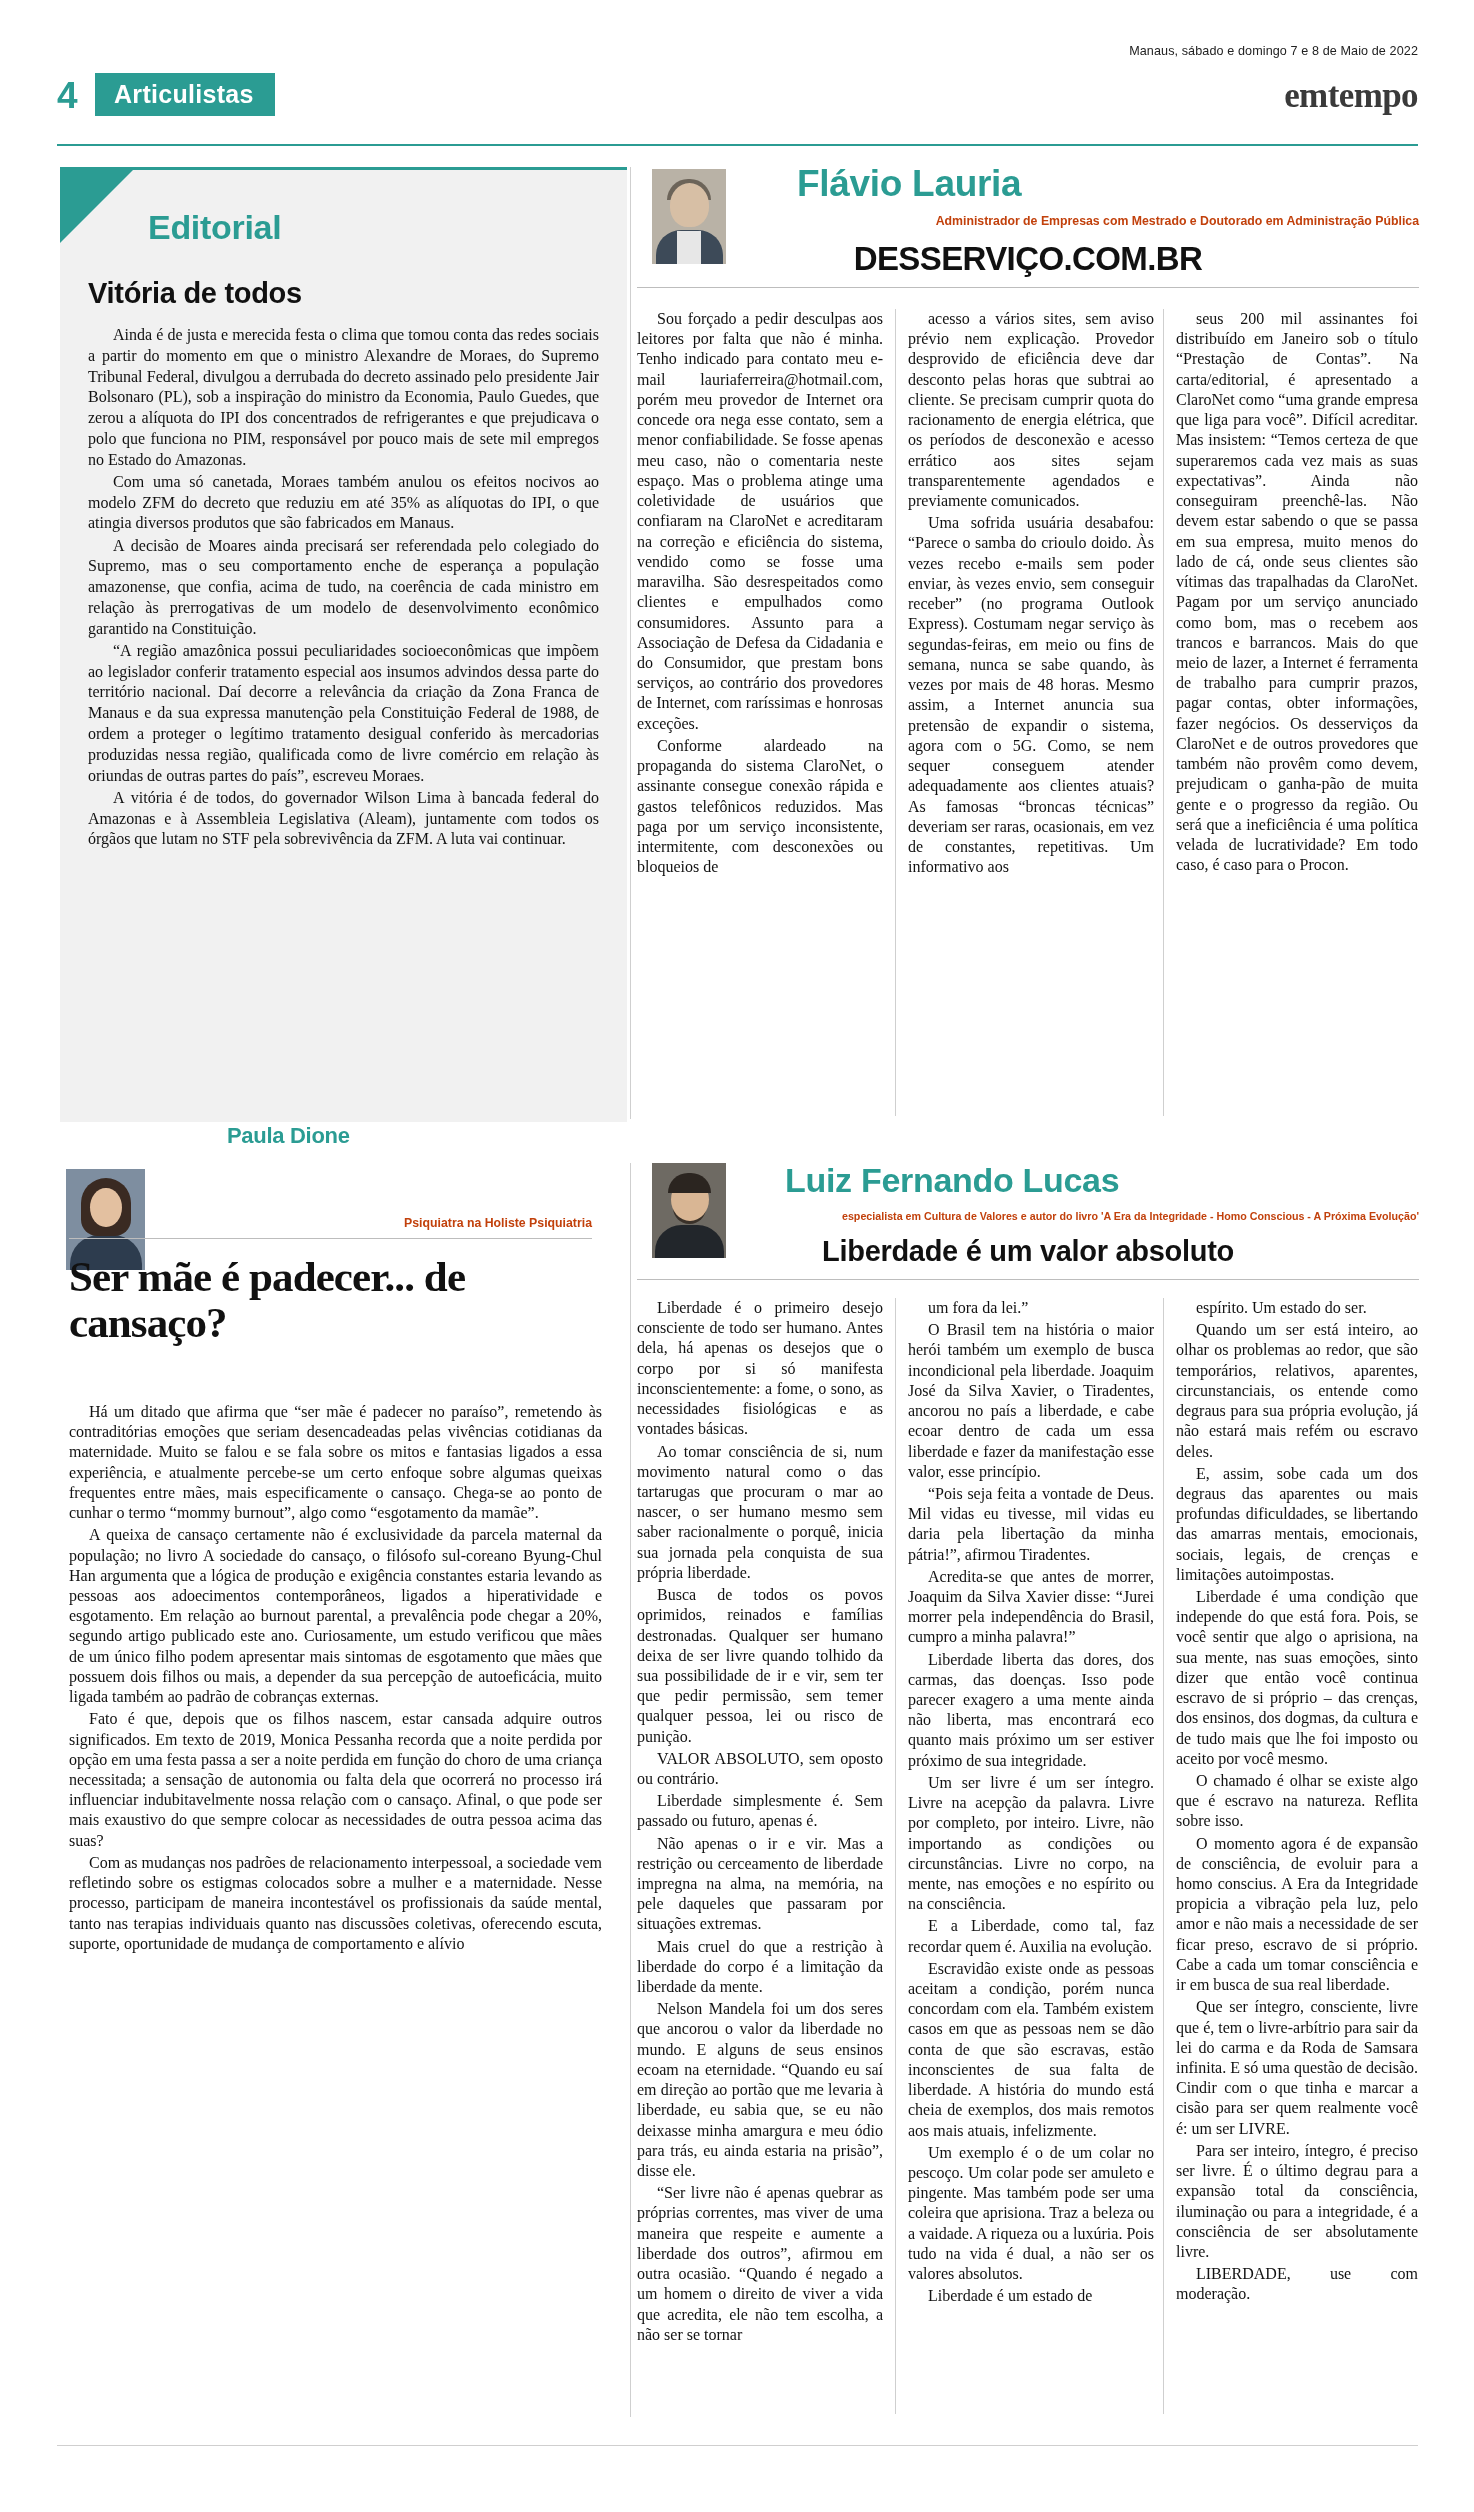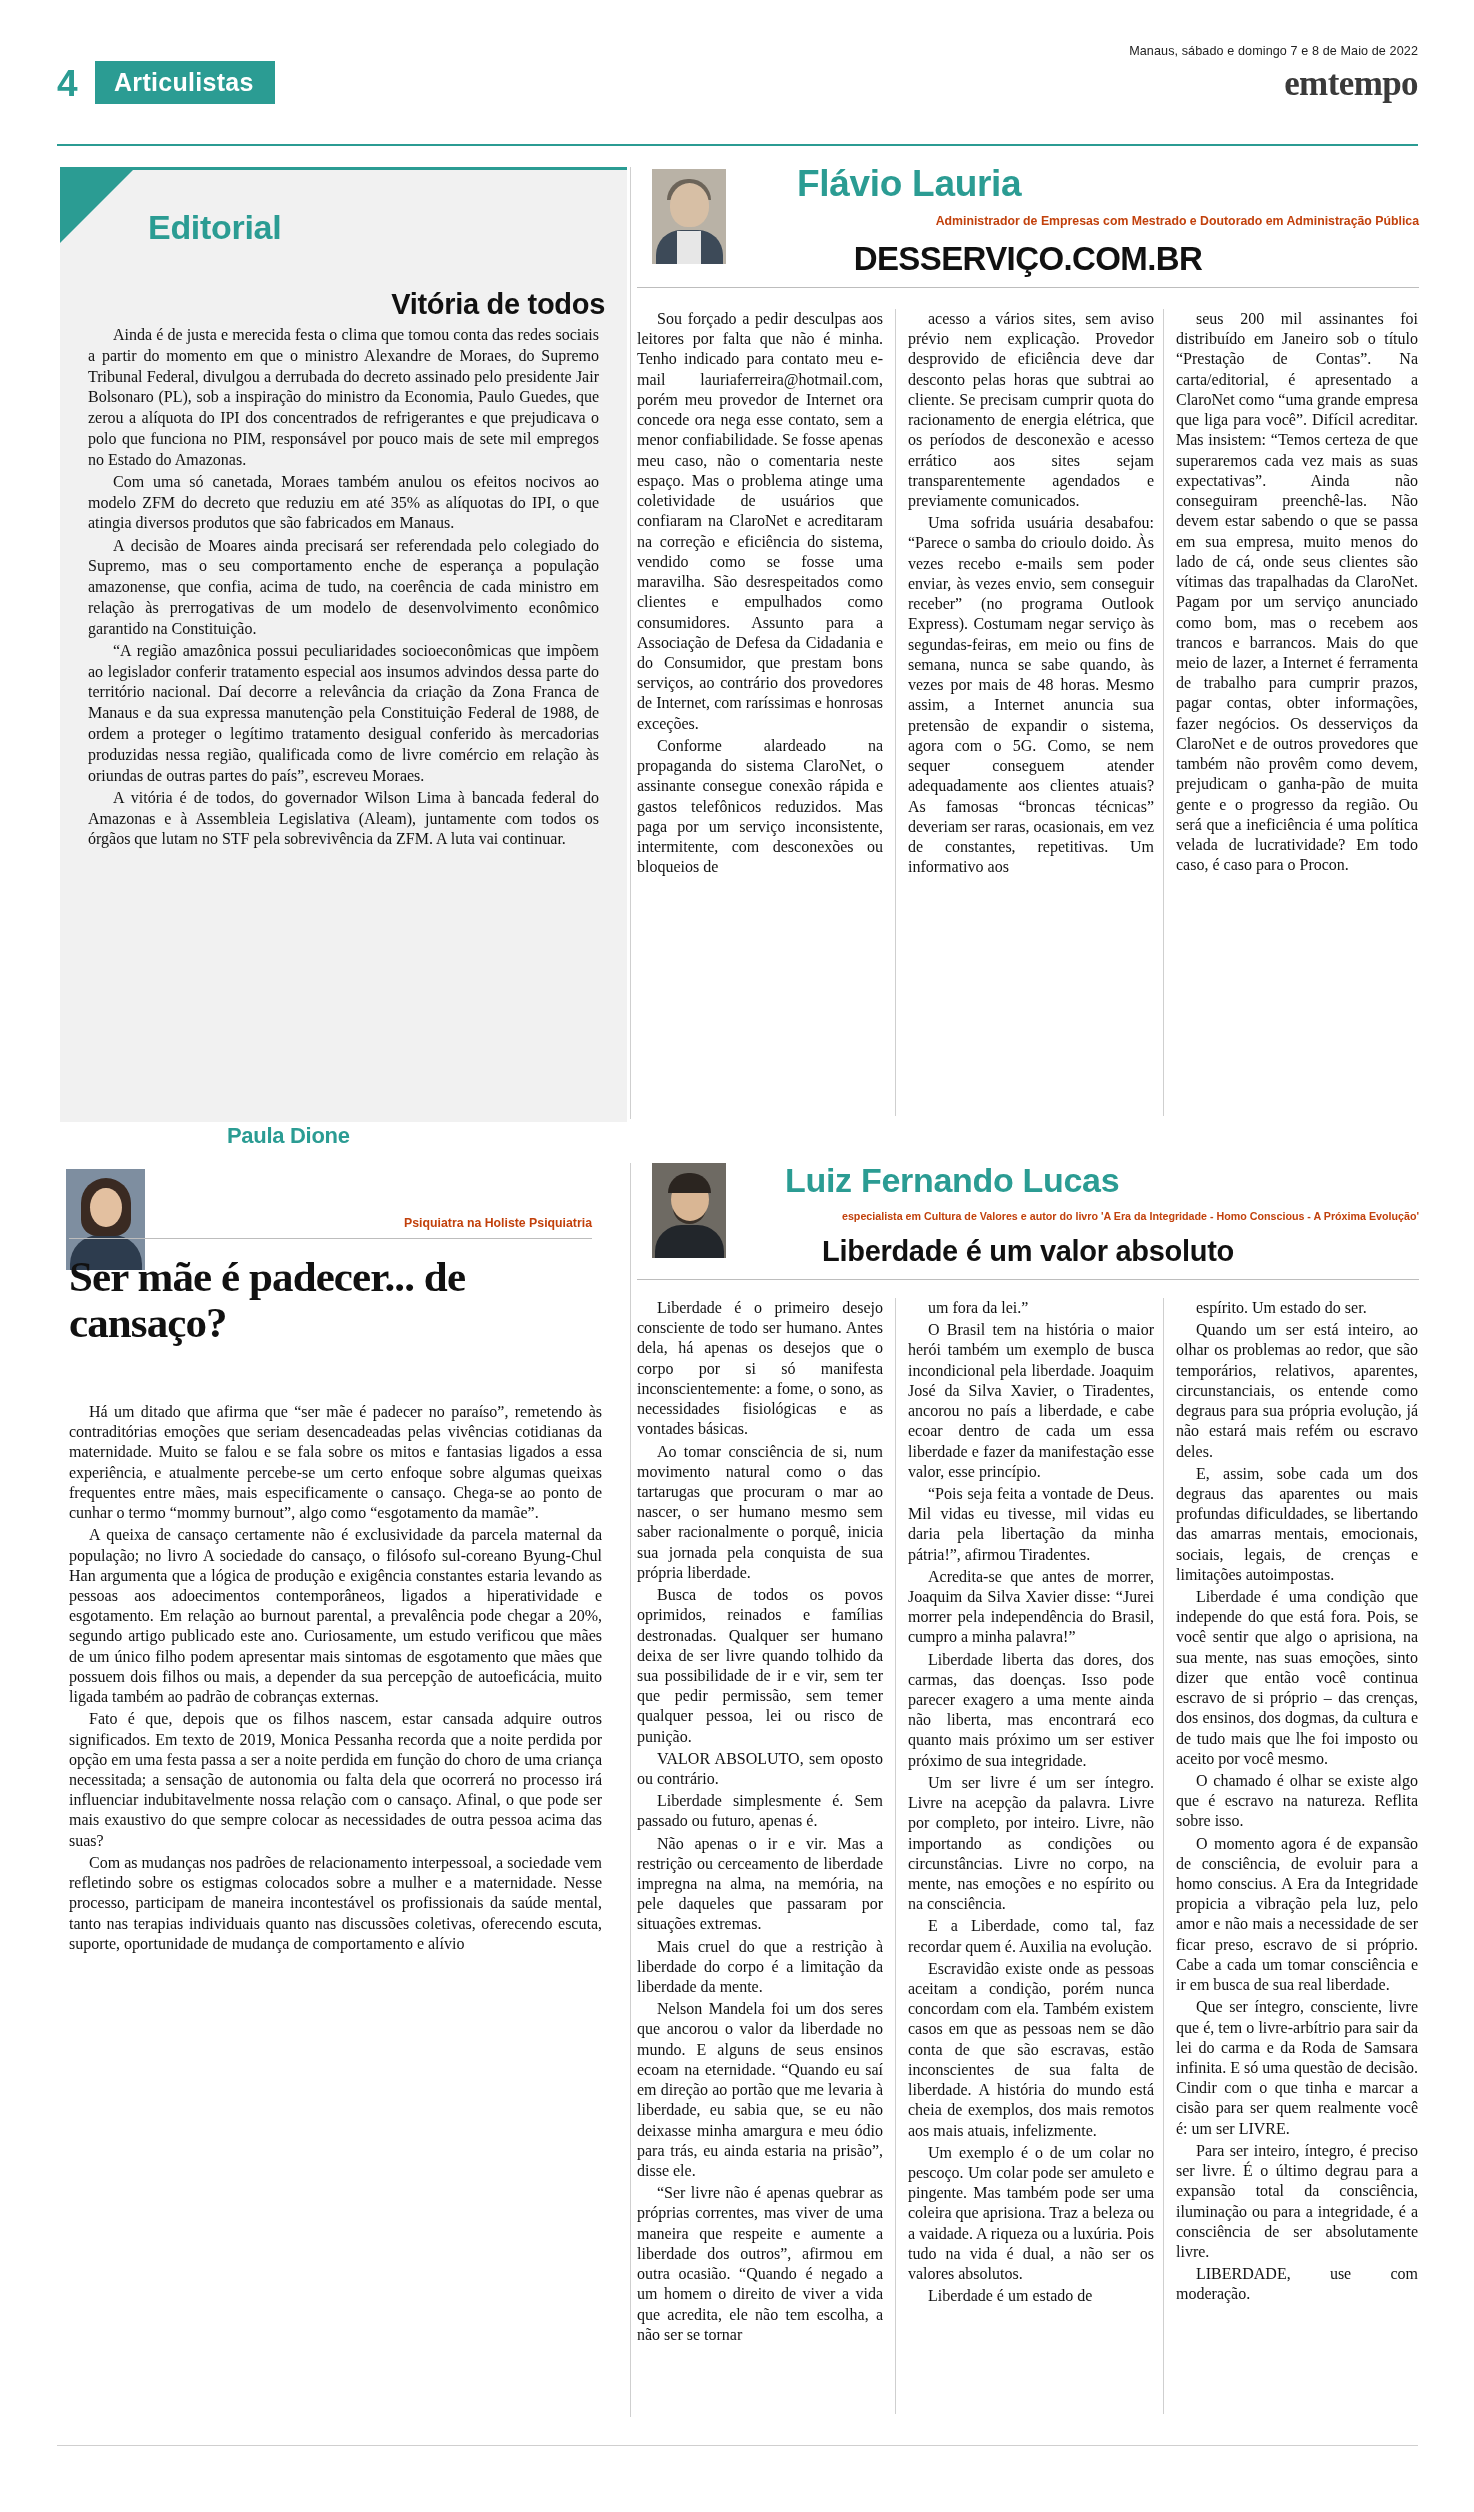--- a/index.html
+++ b/index.html
@@ -9,21 +9,21 @@
     font-family:"Liberation Serif", serif;
     color:#111;
     -webkit-font-smoothing:antialiased;
   }
   .page { position:relative; width:1475px; height:2512px; padding:0; box-sizing:border-box; }
 
   
   .masthead { position:absolute; left:57px; top:44px; width:1361px; }
   .masthead-date {
     text-align:right; font-family:"Liberation Sans", sans-serif;
-    font-size:12.6px; color:#222; letter-spacing:0.1px; margin-bottom:3px;
+    font-size:12.6px; color:#222; letter-spacing:0.1px; margin-bottom:15px;
   }
   .masthead-bar { position:relative; height:49px; }
   .page-number {
     position:absolute; left:0; top:3.8px;
     font-family:"Liberation Sans", sans-serif; font-weight:bold;
     font-size:37px; color:#2b9c93; line-height:1;
   }
   .section-tab {
     position:absolute; left:38px; top:0; height:43px;
     background:#2b9c93; color:#fff; display:flex; align-items:center;
@@ -50,23 +50,23 @@
     position:absolute; left:60px; top:167px; width:76px; height:76px;
     background:#2b9c93;
     clip-path:polygon(0 0, 100% 0, 0 100%);
   }
   .editorial-title {
     position:absolute; left:148px; top:208px;
     font-family:"Liberation Sans", sans-serif; font-weight:bold;
     font-size:34px; color:#2b9c93; letter-spacing:-0.3px;text-align:right;
   }
   .editorial-head {
-    position:absolute; left:88px; top:288px; width:517px;
-    font-family:"Liberation Sans", sans-serif; font-weight:bold;
-    font-size:29px; color:#111; letter-spacing:-0.3px;text-align:right;
+    position:absolute; left:88px; top:277px; width:517px;
+    font-family:"Liberation Sans", sans-serif; font-weight:bold;
+    font-size:29px; color:#111; letter-spacing:-0.3px;
   }
   .editorial-body {
     position:absolute; left:88px; top:325px; width:511px;
     font-size:16px; line-height:1.30; text-align:justify; color:#111;
     hyphens:auto;
   }
   .editorial-body p { margin:0 0 1.3px 0; text-indent:25px; }
 
   
   .fl-photo {

